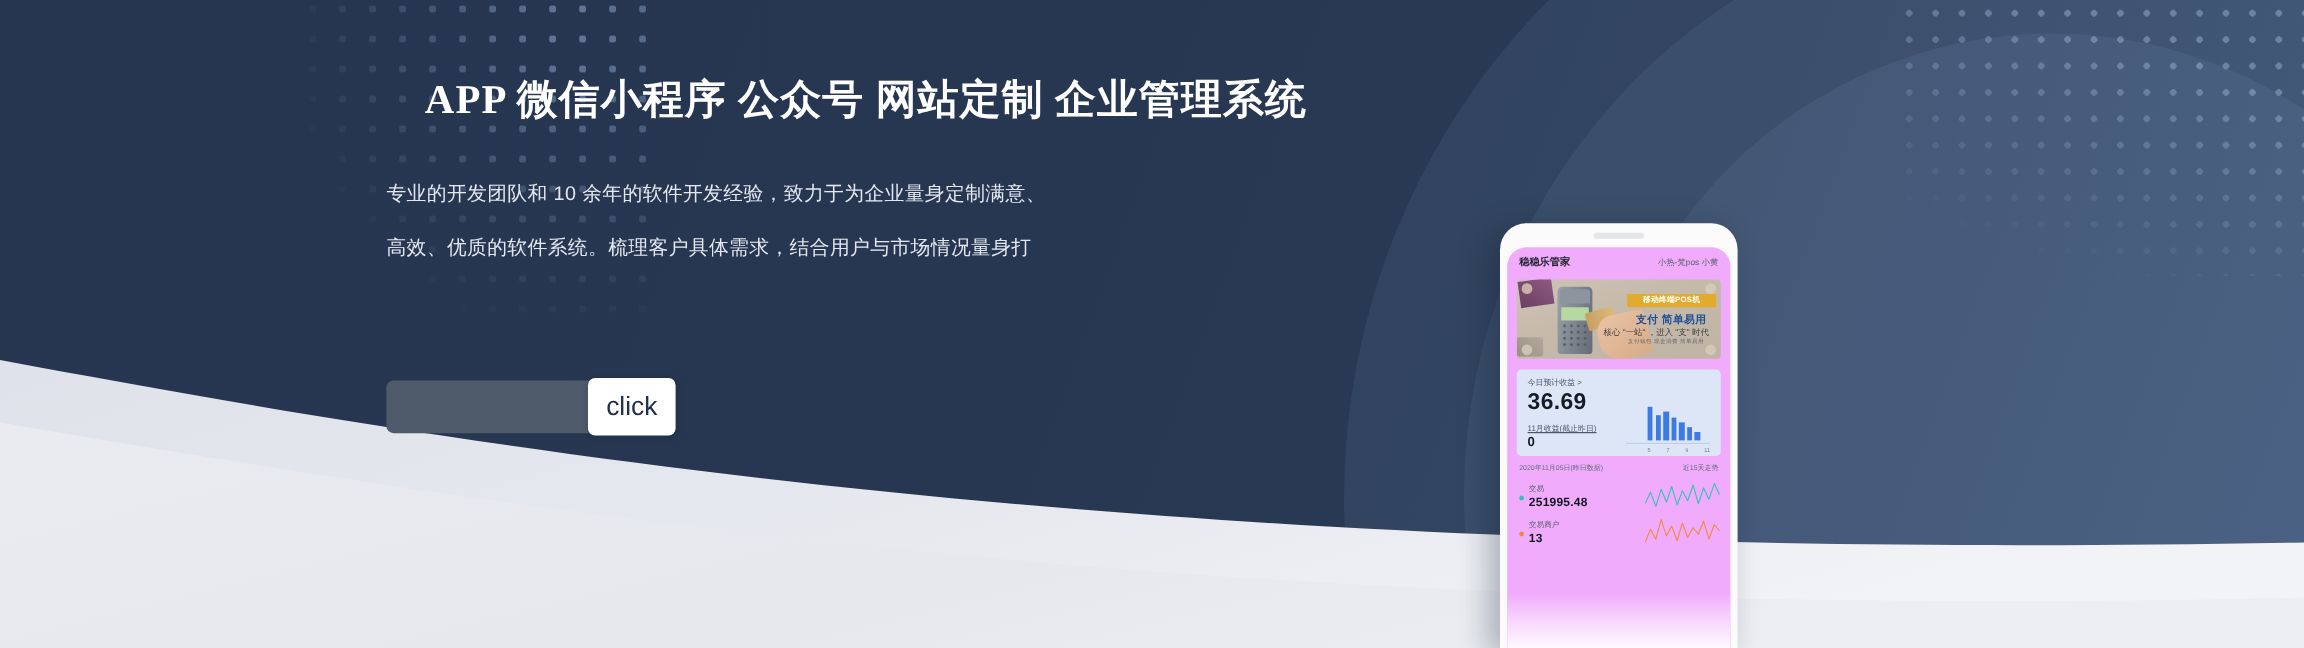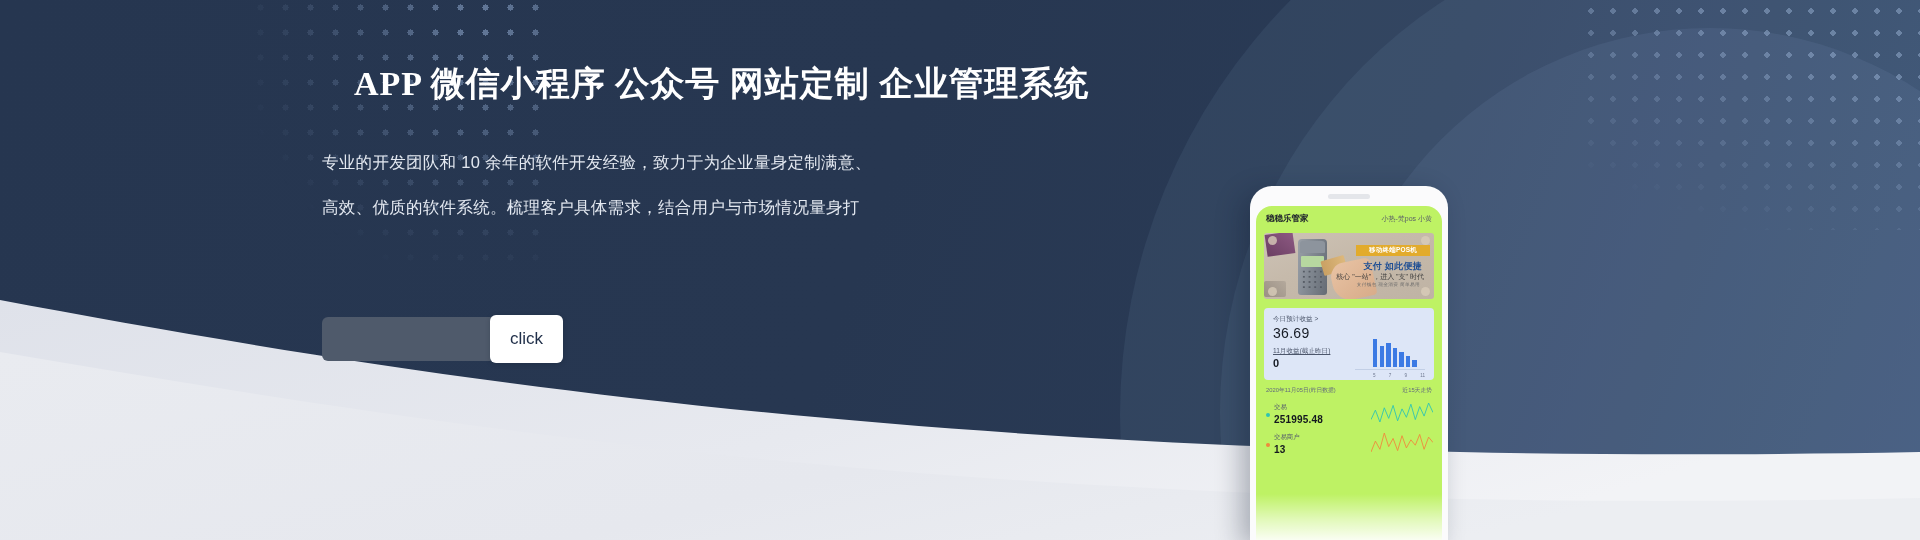--- a/index.html
+++ b/index.html
@@ -119,21 +119,21 @@
   }
   .search-input::placeholder { color:#8d97a6; }
   .click-btn {
     position:absolute;
     left:168px; top:-2px;
     width:73px; height:48px;
     background:#ffffff;
     border:none;
     border-radius:6px;
     color:#21304a;
-    font-size:17px;
+    font-size:22px;
     cursor:pointer;
     font-family:"Liberation Sans","DejaVu Sans",sans-serif;
     box-shadow:0 1px 5px rgba(10,18,35,0.20);
   }
 
   
   .phone {
     position:absolute;
     left:1250px; top:186px;
     width:198px; height:354px;
@@ -146,21 +146,21 @@
     position:absolute;
     left:50%; transform:translateX(-50%);
     top:8px;
     width:42px; height:5px;
     background:#e4e6ea;
     border-radius:3px;
   }
   .phone-screen {
     position:absolute;
     left:6px; right:6px; top:20px; bottom:0;
-    background:#bef264;
+    background:#f0abfc;
     border-radius:16px 16px 0 0;
     overflow:hidden;
   }
 
   .app-header {
     display:flex; align-items:center; justify-content:space-between;
     padding:7px 10px 6px 10px;
   }
   .app-title { font-size:8.5px; font-weight:bold; color:#22262e; }
   .app-user  { font-size:7px; color:#5b6069; }
@@ -244,21 +244,21 @@
   
   .income-card {
     margin:9px 8px 0 8px;
     background:#dde6f7;
     border-radius:4px;
     padding:7px 9px 8px 9px;
     position:relative;
     height:72px;
   }
   .inc-label { font-size:6.6px; color:#4c566b; }
-  .inc-value { font-size:14px; color:#161b24; font-weight:normal; margin-top:1px; letter-spacing:.3px; }
+  .inc-value { font-size:19px; color:#161b24; font-weight:bold; margin-top:1px; letter-spacing:.3px; }
   .inc-label2 { font-size:6.6px; color:#4c566b; margin-top:6px; text-decoration:underline; }
   .inc-value2 { font-size:11px; color:#161b24; font-weight:bold; margin-top:1px; }
 
   .mini-bars {
     position:absolute; right:9px; bottom:13px;
     width:52px; height:30px;
     display:flex; align-items:flex-end; gap:2.2px;
   }
   .mini-bars i { display:block; width:4.4px; background:#3c7ae4; }
   .mini-axis {
@@ -358,21 +358,21 @@
         <div class="pos-device">
           <div class="pos-top"></div>
           <div class="pos-screen"></div>
           <div class="pos-keys"></div>
         </div>
         <div class="pos-card"></div>
         <div class="pos-hand"></div>
         <div class="banner-tag">
           <span>移动终端POS机</span>
         </div>
-        <div class="banner-h">支付 如此便捷</div>
+        <div class="banner-h">支付 简单易用</div>
         <div class="banner-sub">核心 "一站" ，进入 "支" 时代</div>
         <div class="banner-sub2">支付钱包   现金消费   简单易用</div>
       </div>
 
       <div class="income-card">
         <div class="inc-label">今日预计收益 &gt;</div>
         <div class="inc-value">36.69</div>
         <div class="inc-label2">11月收益(截止昨日)</div>
         <div class="inc-value2">0</div>
 

